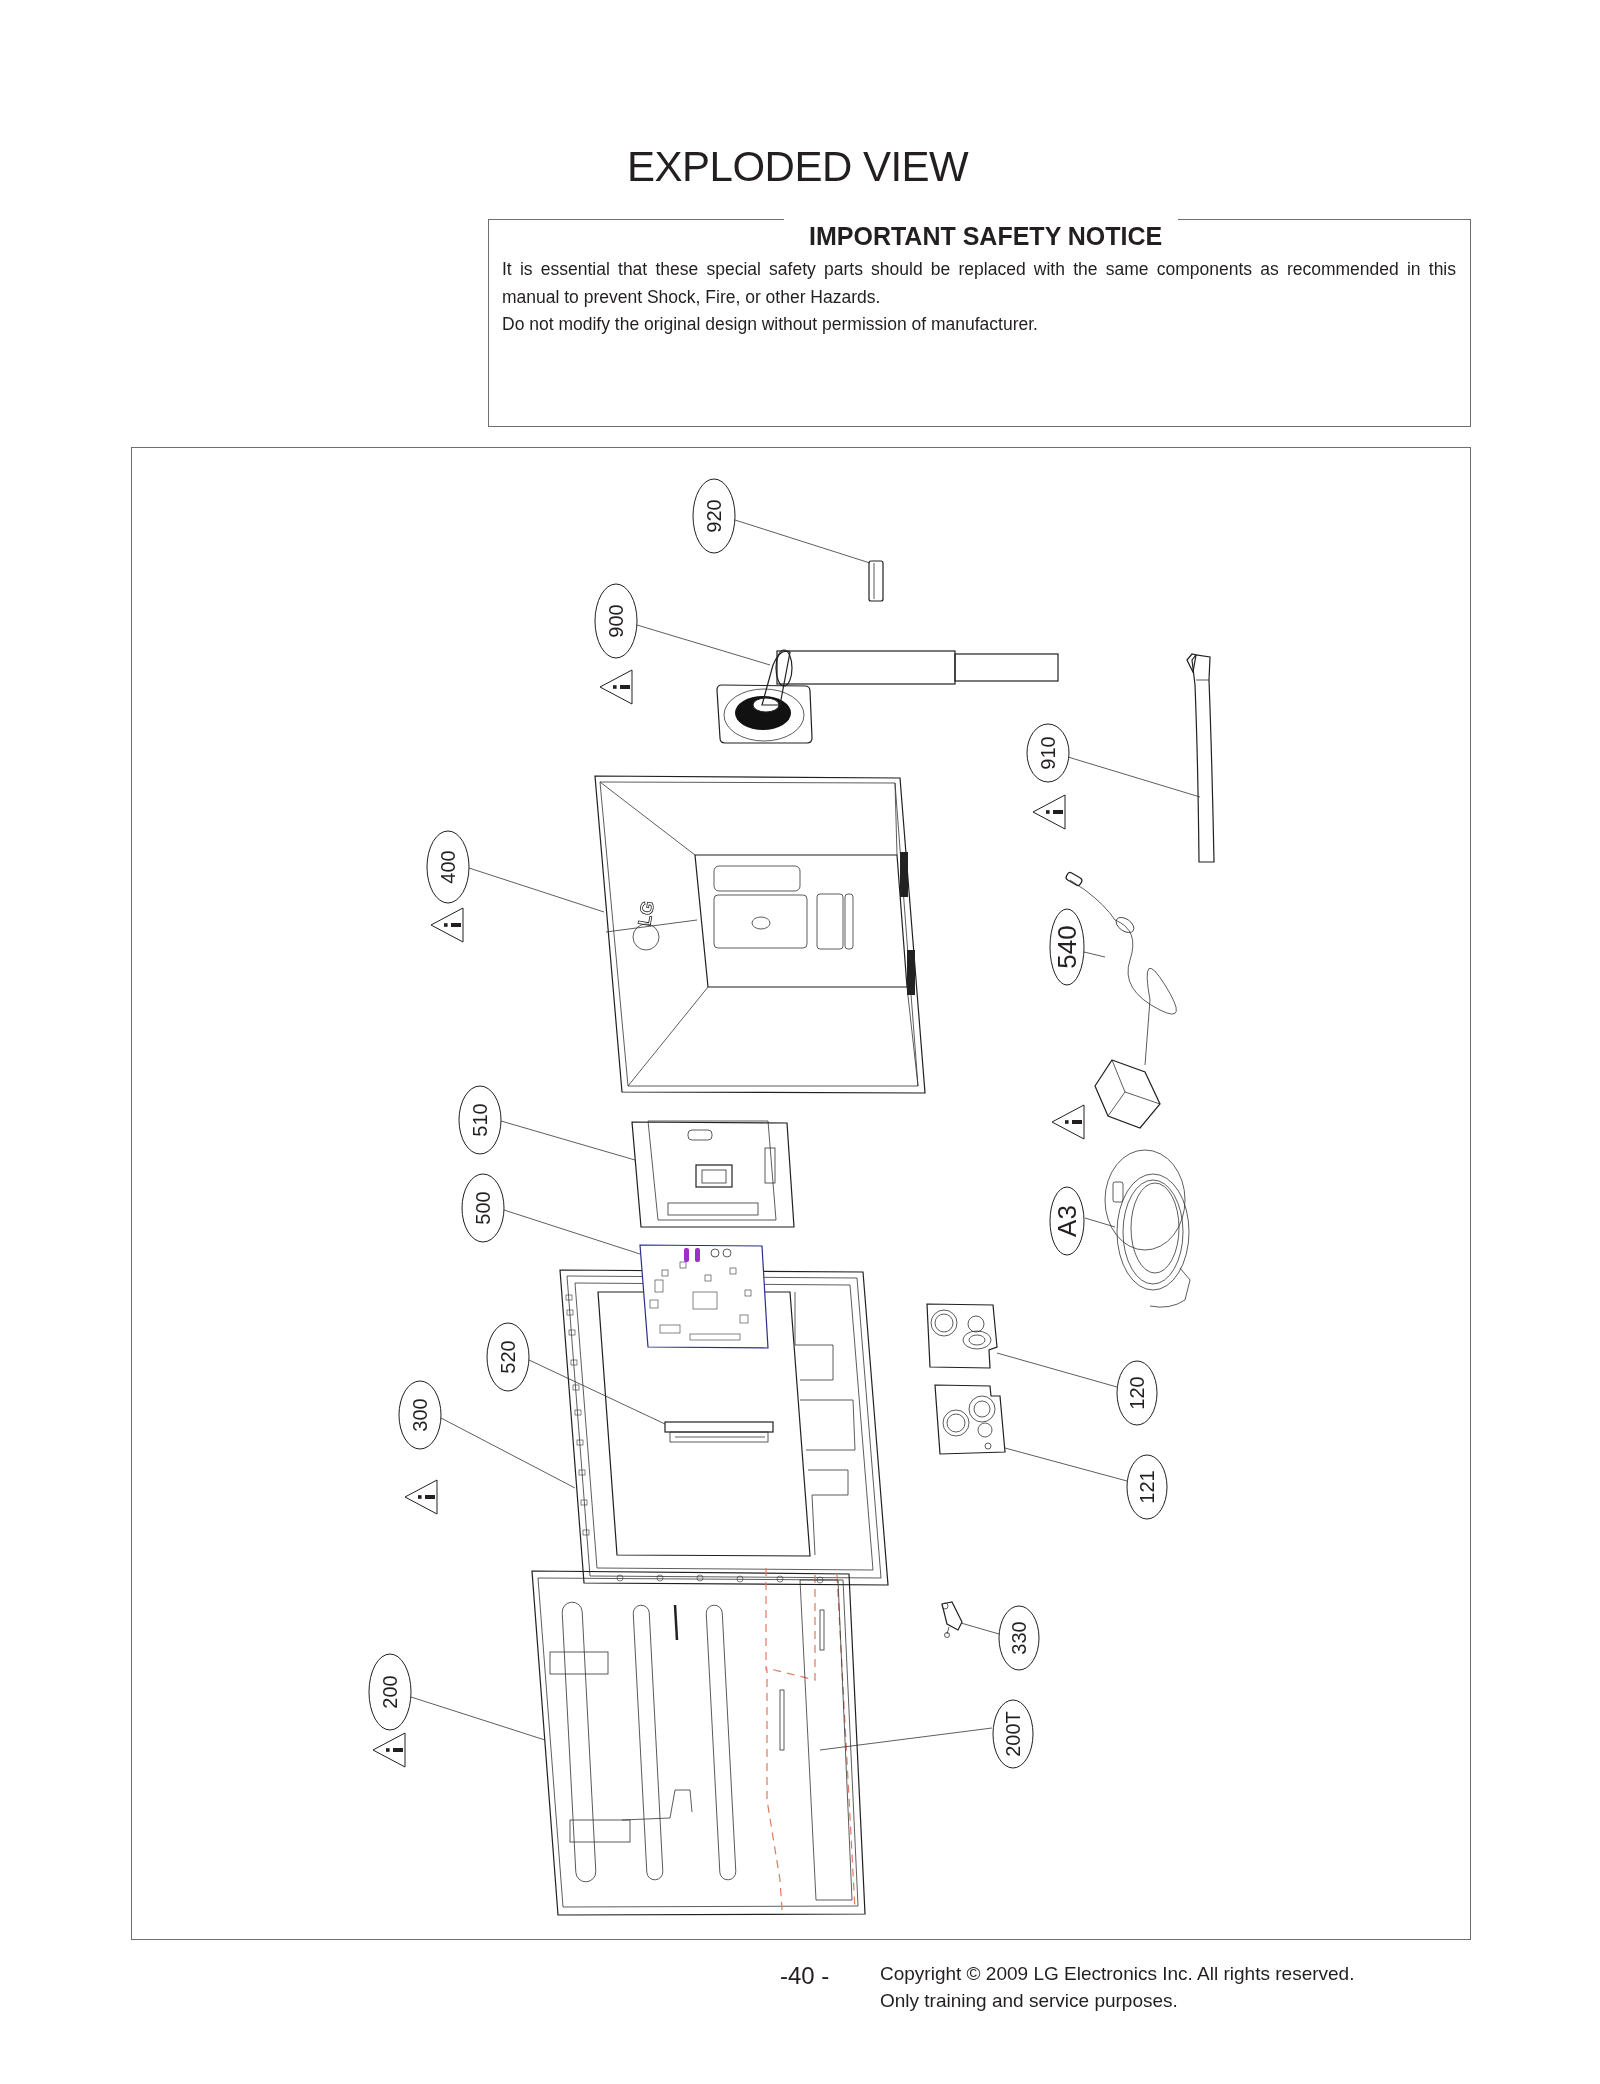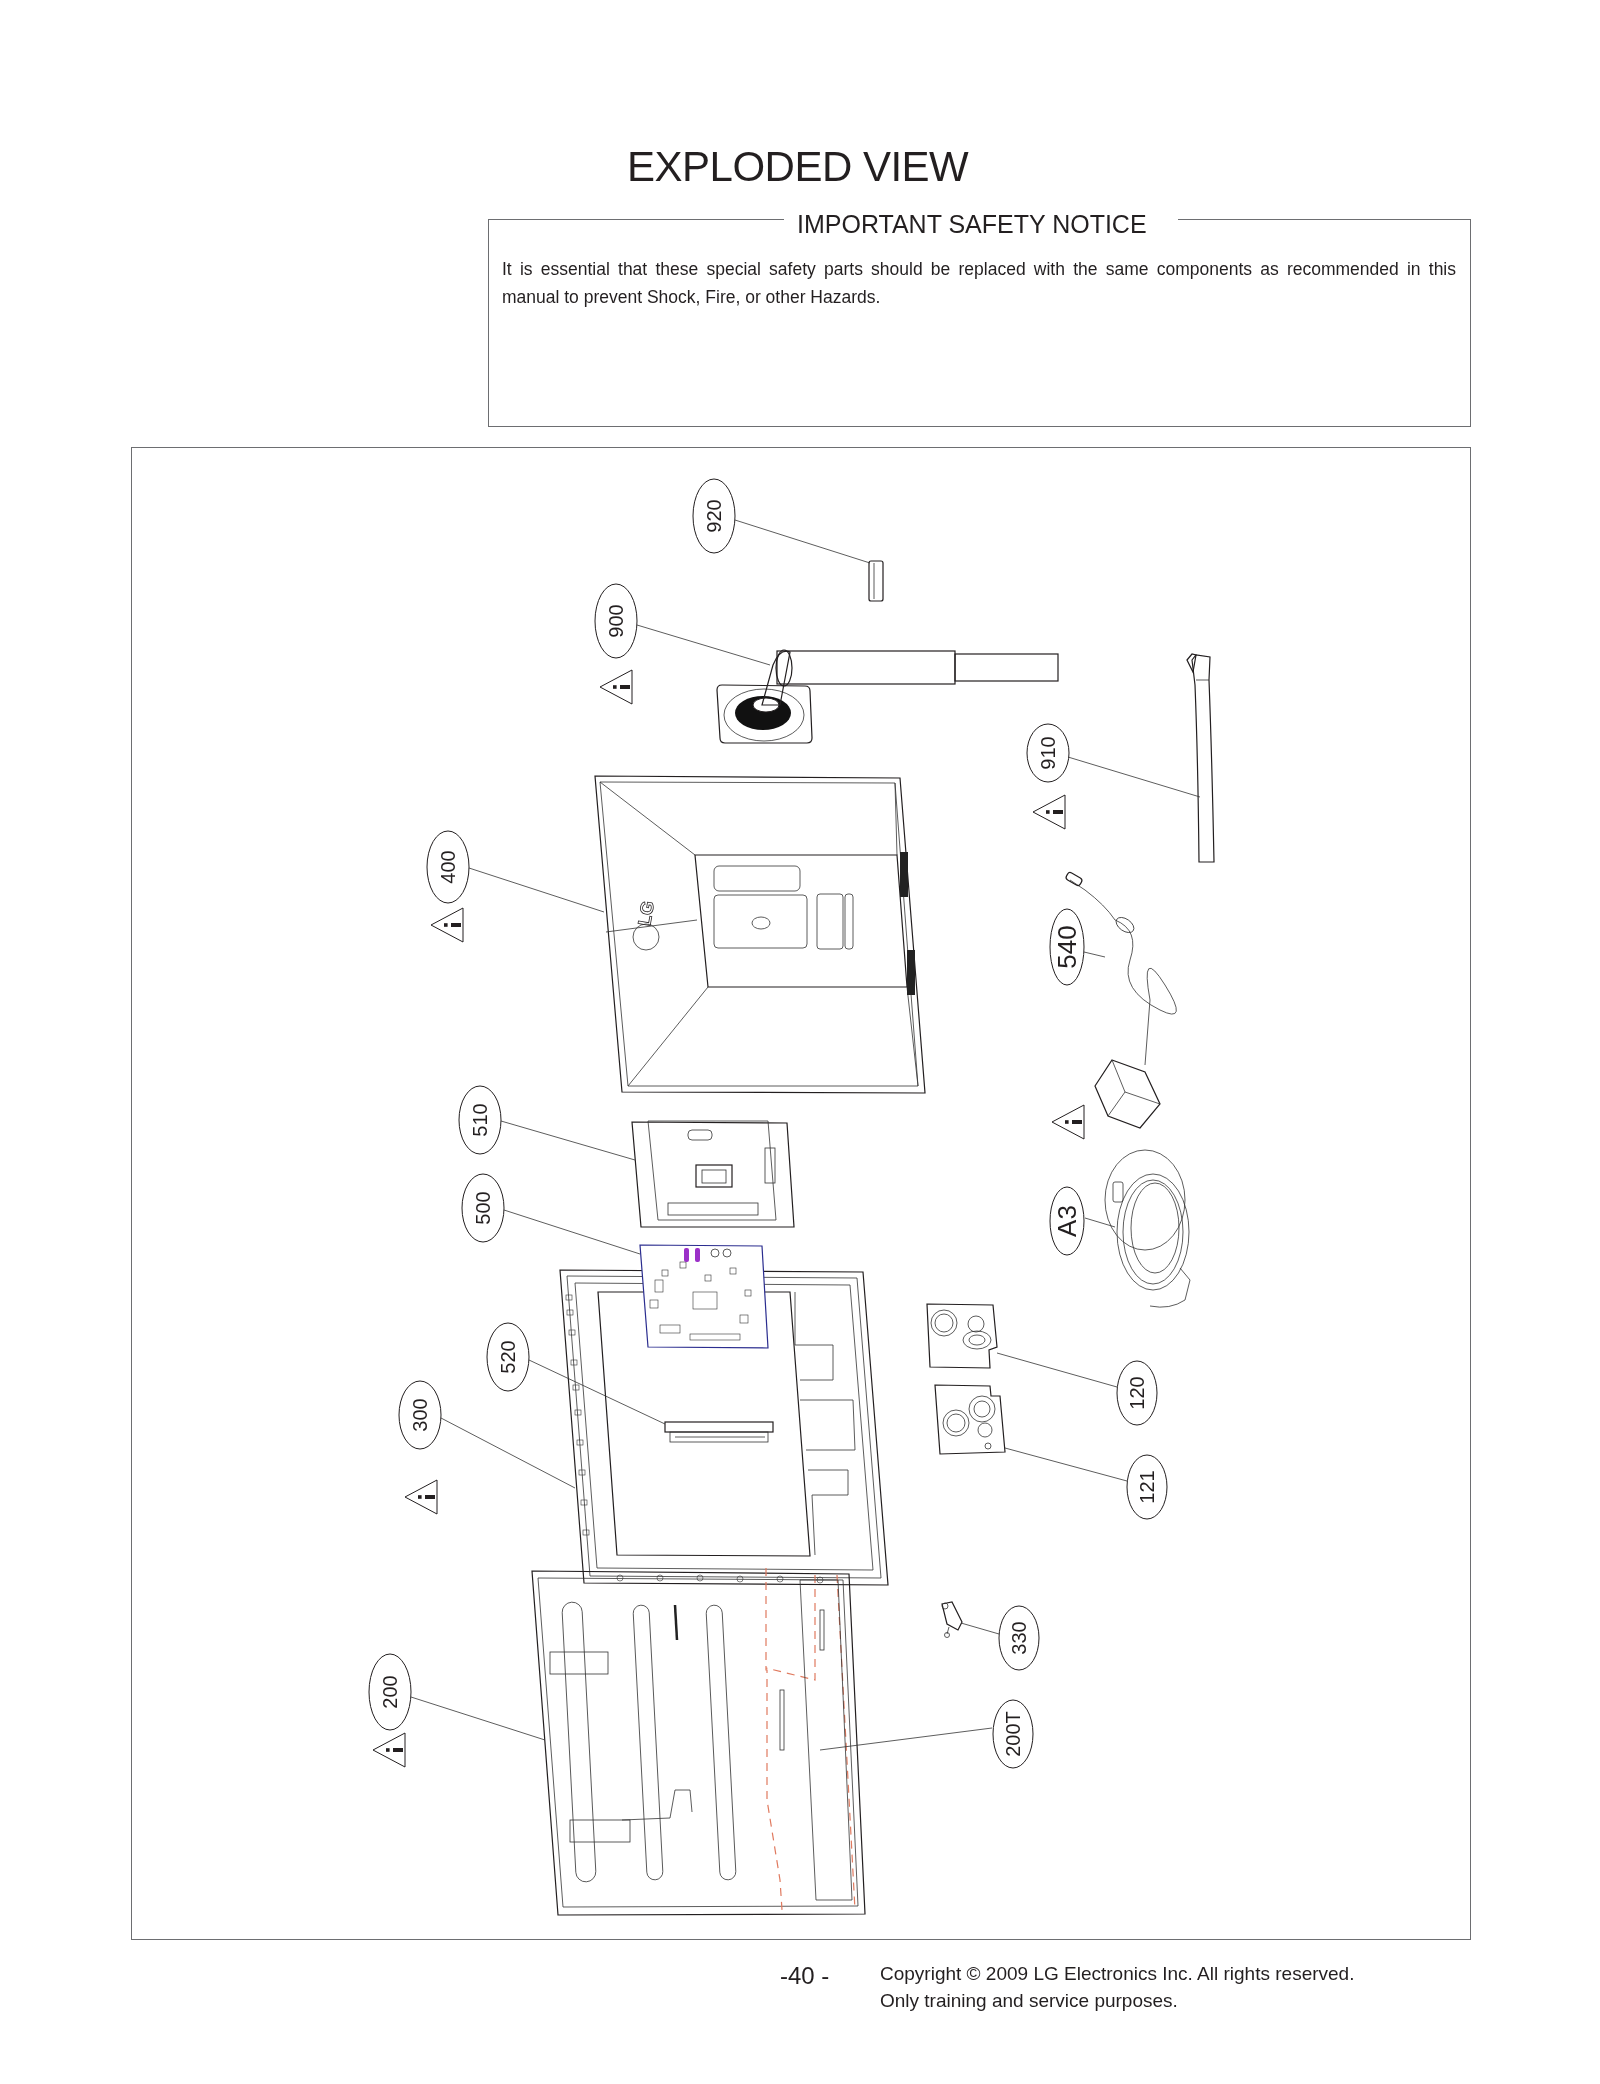--- a/index.html
+++ b/index.html
@@ -6,22 +6,22 @@
   body { width: 1600px; height: 2084px; position: relative; overflow: hidden;
          font-family: "Liberation Sans", sans-serif; color: #231f20; }
   .title { position: absolute; left: 627px; top: 142px; font-size: 42px; font-weight: normal;
            letter-spacing: -0.5px; margin: 0; line-height: 50px; white-space: nowrap; }
   .notice { position: absolute; left: 488px; top: 220px; width: 983px; height: 207px;
             border: 1.5px solid #6d6e71; box-sizing: border-box; border-top: none; }
   .notice-top-left { position: absolute; left: 488px; top: 219px; width: 296px; height: 0;
             border-top: 1.5px solid #6d6e71; }
   .notice-top-right { position: absolute; left: 1178px; top: 219px; width: 293px; height: 0;
             border-top: 1.5px solid #6d6e71; }
-  .notice-heading { position: absolute; left: 793px; top: 205px; font-size: 25px; font-weight: normal;
-            line-height: 30px; white-space: nowrap; margin: 4px; }
+  .notice-heading { position: absolute; left: 793px; top: 205px; font-size: 25px; font-weight: bold;
+            line-height: 30px; white-space: nowrap; margin: 16px; }
   .notice-body { position: absolute; left: 502px; top: 256px; width: 954px; font-size: 17.5px;
             line-height: 27.5px; text-align: justify; }
   .notice-body p { margin: 0; }
   .tri { display: inline-block; font-size: 15px; margin: 0 10px 0 4px; }
   .frame { position: absolute; left: 131px; top: 447px; width: 1340px; height: 1493px;
            border: 1.5px solid #6d6e71; box-sizing: border-box; }
   .diagram { position: absolute; left: 0; top: 0; }
   .page-num { position: absolute; left: 780px; top: 1962px; font-size: 24px; white-space: nowrap; }
   .copyright { position: absolute; left: 880px; top: 1960px; font-size: 19px; line-height: 27px; white-space: nowrap; }
   .copyright div { margin: 0; }
@@ -35,20 +35,21 @@
 
 <h1 class="title">EXPLODED VIEW</h1>
 
 <div>
   <div class="notice"></div>
   <div class="notice-top-left"></div>
   <div class="notice-top-right"></div>
   <h2 class="notice-heading">IMPORTANT SAFETY NOTICE</h2>
   <div class="notice-body">
     <p>It is essential that these special safety parts should be replaced with the same components as recommended in this manual to prevent Shock, Fire, or other Hazards.</p>
+    <p>Do not modify the original design without permission of manufacturer.</p>
   </div>
 </div>
 
 <div class="frame"></div>
 
 <svg class="diagram" width="1600" height="2084" viewBox="0 0 1600 2084">
   <defs>
     <g id="warn">
 
       <polygon points="-16,0 16,-17 16,17" fill="#fff" stroke="#231f20" stroke-width="1"></polygon>

